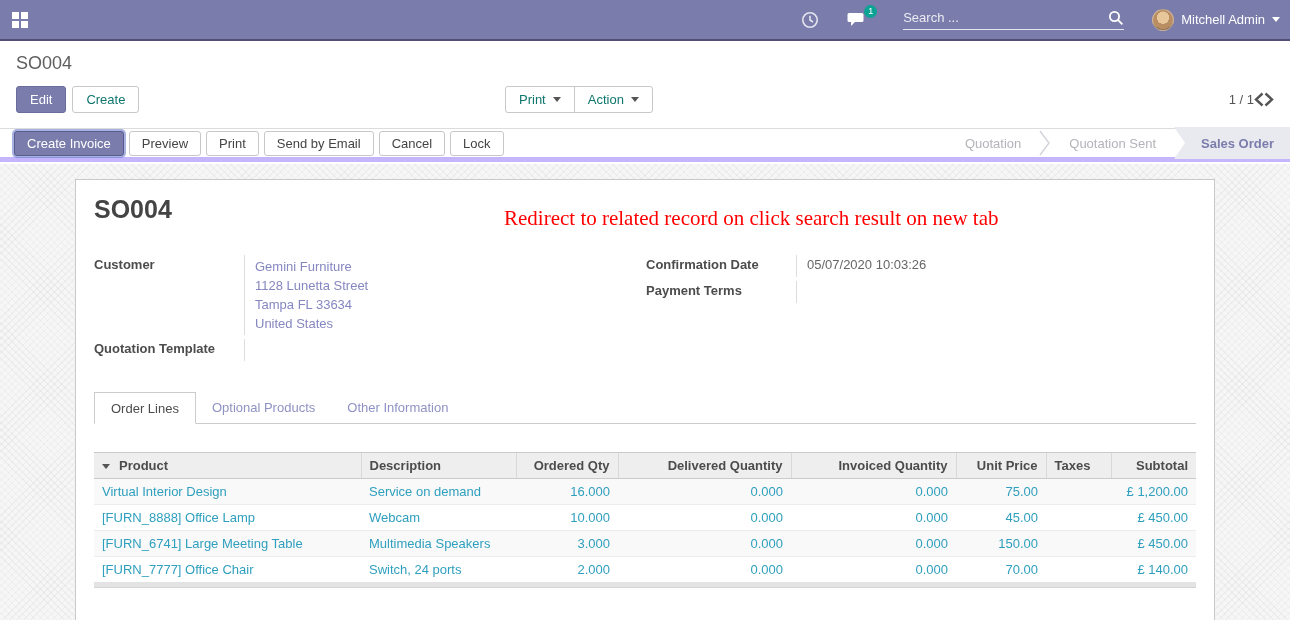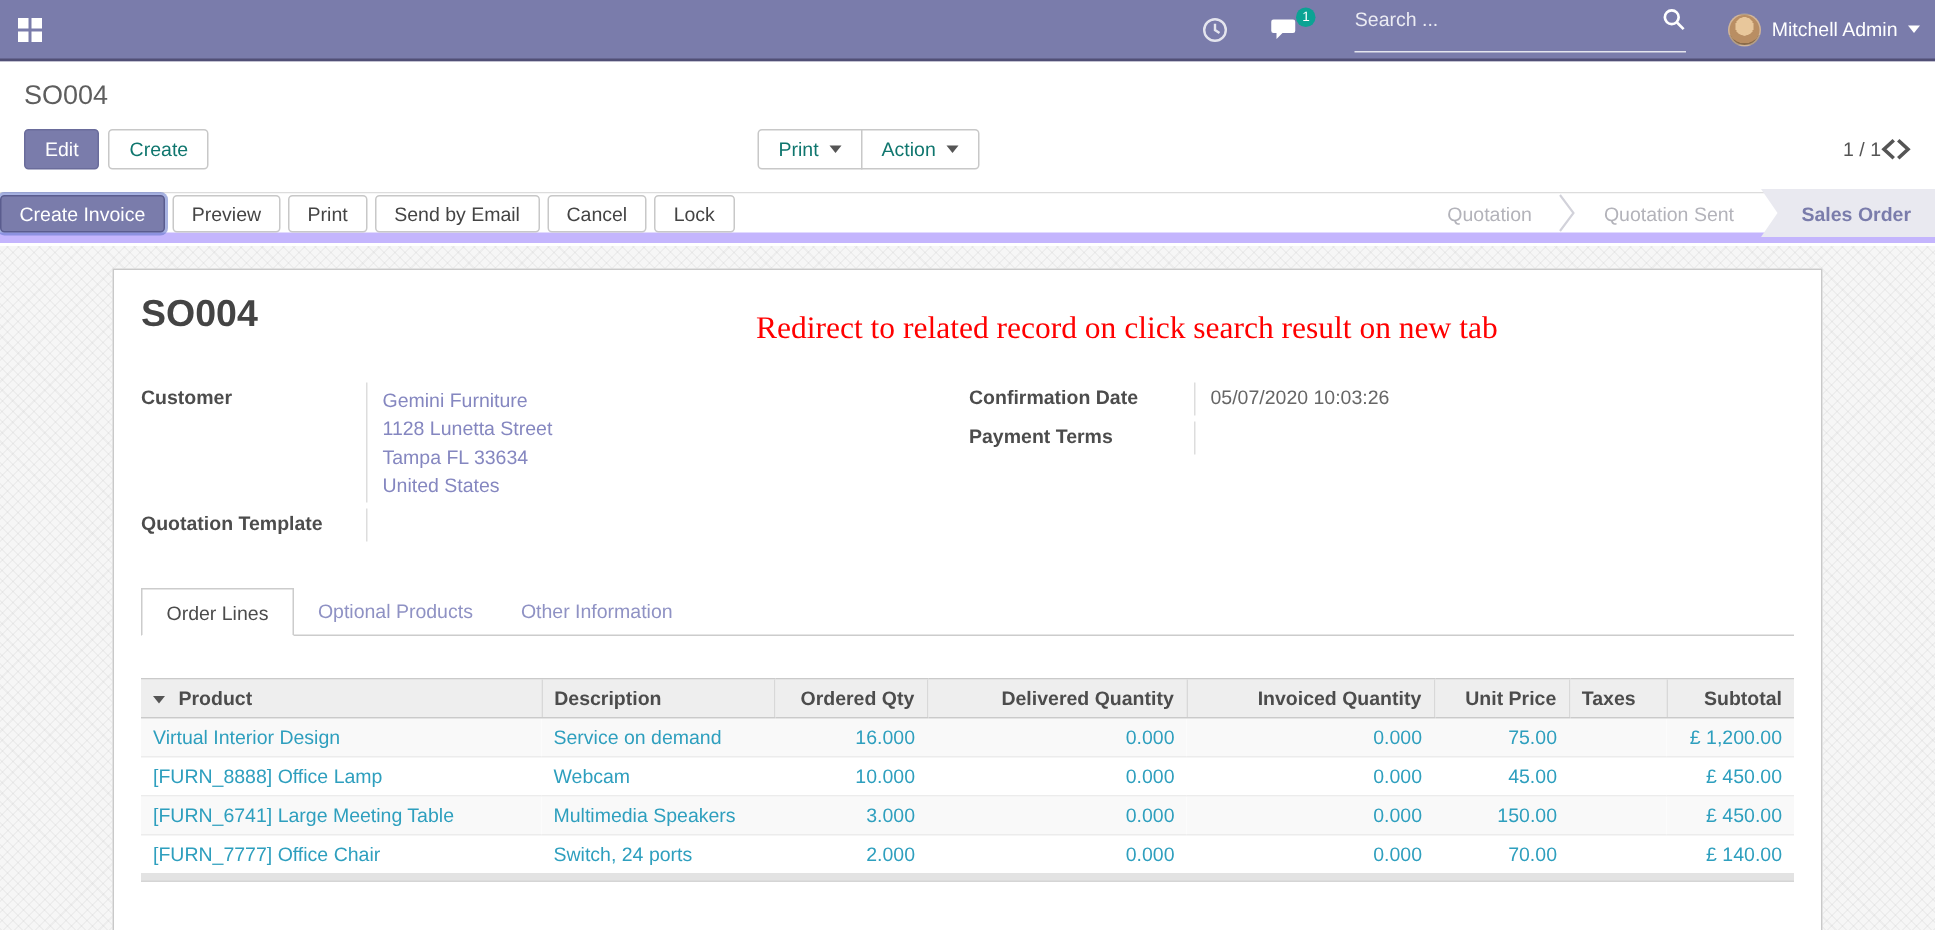--- a/index.html
+++ b/index.html
@@ -7,21 +7,21 @@
   body { font-family:"Liberation Sans", sans-serif; font-size:13px; background:#fff; color:#444; overflow:hidden; }
   .app { position:relative; width:1290px; height:620px; overflow:hidden; }
 
   
   .navbar { height:41px; background:#7a7cab; border-bottom:2px solid #514f76; display:flex; align-items:center; padding:0 10px 0 12px; color:#fff; }
   .apps-icon { width:16px; height:16px; display:grid; grid-template-columns:7px 7px; grid-template-rows:7px 7px; gap:2px; cursor:pointer; }
   .apps-icon span { background:#fff; }
   .nav-right { margin-left:auto; display:flex; align-items:center; }
   .nav-icon { margin:0 14px; display:inline-flex; position:relative; cursor:pointer; }
   .badge { position:absolute; top:-6px; right:-10px; background:#0ba394; color:#fff; font-size:9px; line-height:13px; min-width:13px; height:13px; border-radius:7px; text-align:center; padding:0 2px; }
-  .search-box { display:flex; align-items:flex-start; width:221px; border-bottom:1px solid rgba(255,255,255,.8); margin:0 14px 0 22px; padding-bottom:13px; }
+  .search-box { display:flex; align-items:flex-start; width:221px; border-bottom:1px solid rgba(255,255,255,.8); margin:0 14px 0 22px; padding-bottom:3px; }
   .search-box input { flex:1; background:transparent; border:none; outline:none; color:#fff; font-size:13px; font-family:"Liberation Sans",sans-serif; }
   .search-box input::placeholder { color:rgba(255,255,255,.85); }
   .user-menu { display:flex; align-items:center; gap:7px; margin-left:14px; cursor:pointer; }
   .avatar { width:22px; height:22px; border-radius:50%; background:radial-gradient(circle at 50% 38%, #e8c79b 0 38%, #b98e63 39% 70%, #8a6b49 71%); border:1px solid rgba(255,255,255,.35); }
   .caret { display:inline-block; width:0; height:0; border-left:4px solid transparent; border-right:4px solid transparent; border-top:5px solid #fff; }
 
   
   .control-panel { background:#fff; padding:12px 16px 12px; border-bottom:1px solid #dcdcdc; height:88px; }
   .breadcrumb { font-size:18px; color:#5e5e5e; margin-bottom:11px; }
   .cp-row { position:relative; display:flex; align-items:center; height:29px; }
@@ -29,21 +29,21 @@
   .btn-primary { background:#7a7cab; border-color:#6a6c9b; color:#fff; }
   .btn + .btn { margin-left:6px; }
   .caret-dark { display:inline-block; width:0; height:0; border-left:4px solid transparent; border-right:4px solid transparent; border-top:5px solid #555; }
   .center-group { position:absolute; left:489px; display:flex; }
   .center-group .btn { border-radius:3px 0 0 3px; }
   .center-group .btn + .btn { margin-left:-1px; border-radius:0 3px 3px 0; }
   .pager { margin-left:auto; display:flex; align-items:center; gap:0; color:#555; }
   .pager svg { cursor:pointer; }
 
   
-  .action-bar { height:33px; background:#fff; border-bottom:7px solid #c4b5fd; display:flex; align-items:center; padding-left:0; }
+  .action-bar { height:33px; background:#fff; border-bottom:5px solid #c4b5fd; display:flex; align-items:center; padding-left:14px; }
   .abtn { padding:4px 12px; margin-right:5px; border:1px solid #c8c8c8; border-radius:3px; background:#fff; color:#444; font-size:13px; font-family:"Liberation Sans",sans-serif; cursor:pointer; }
   .abtn-primary { background:#7a7cab; border-color:#5a5c8e; color:#fff; box-shadow:0 0 0 2px rgba(95,115,200,.55); }
   .statusbar { margin-left:auto; display:flex; align-items:stretch; height:32px; }
   .status-step { display:flex; align-items:center; padding:0 18px; color:#b3b3ba; font-size:13px; cursor:pointer; white-space:nowrap; }
   .status-step.active { color:#7a7cab; font-weight:bold; background:#e9e9f0; clip-path:polygon(0 0,100% 0,100% 100%,0 100%,11px 50%); padding-left:27px; padding-right:16px; }
   .status-sep { display:flex; align-items:center; }
 
   
   .content { position:absolute; top:164px; left:0; right:0; bottom:0; overflow:hidden;
     background-color:#f6f6f6;

